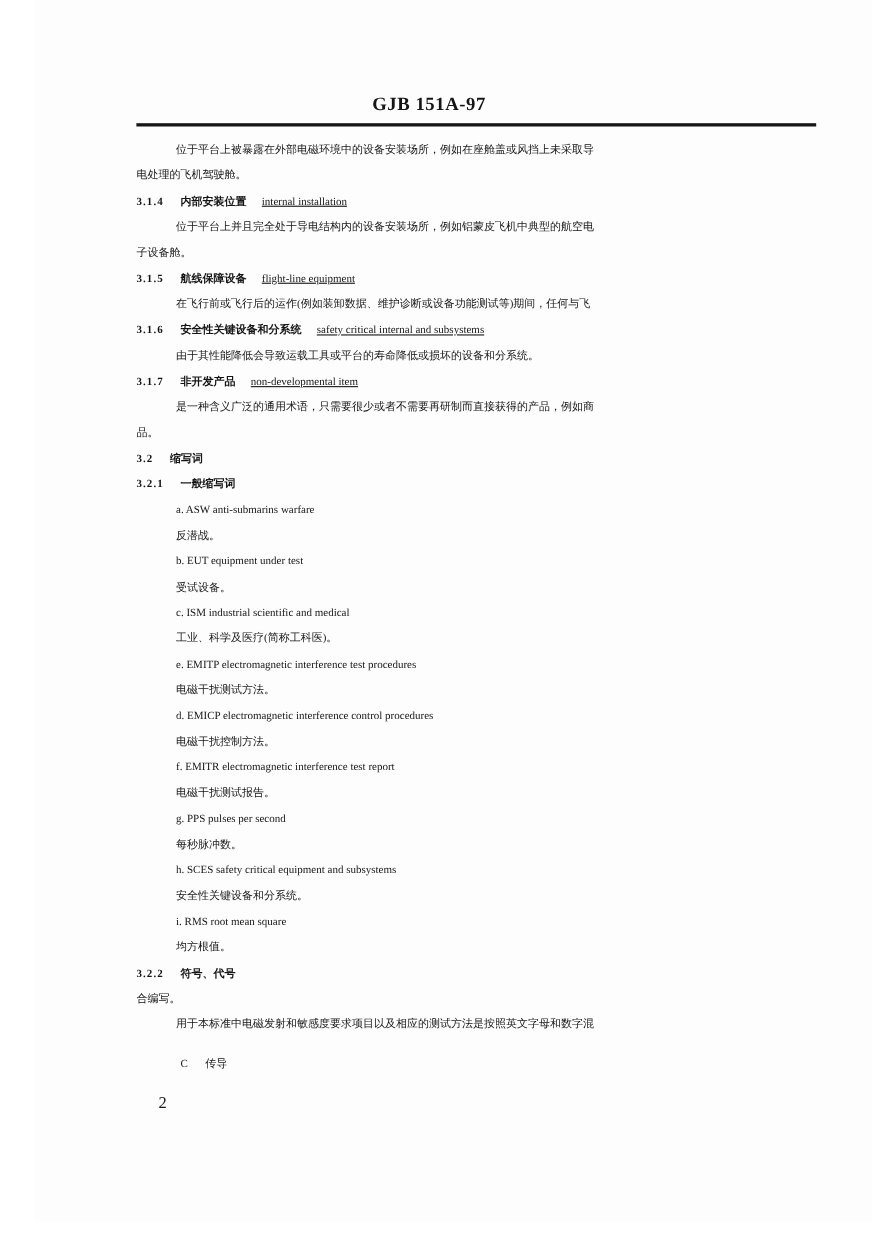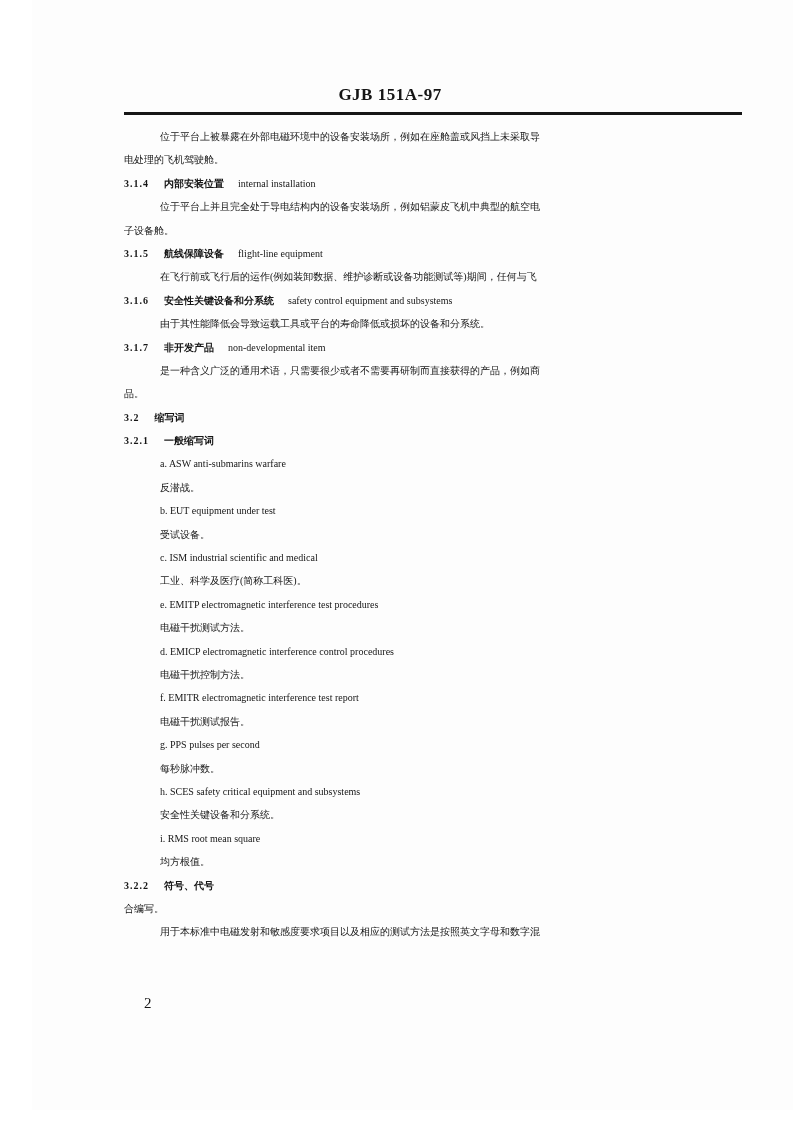--- a/index.html
+++ b/index.html
@@ -52,20 +52,21 @@
   .indent { padding-left: 36px; }
   .heading { font-weight: bold; }
   .heading .num {
     display: inline-block;
     margin-right: 15px;
     letter-spacing: 1px;
   }
   .heading .en {
     font-weight: normal;
     margin-left: 14px;
+    text-decoration: underline;
   }
   .symbol-line {
     margin-top: 12px;
     padding-left: 40px;
   }
   .symbol-line .sym-zh { margin-left: 16px; }
   .page-number {
     position: absolute;
     left: 112px;
     top: 995px;
@@ -98,21 +99,21 @@
 
     <div class="line heading">
       <span class="num">3.1.5</span><span class="zh">航线保障设备</span><span class="en">flight-line equipment</span>
     </div>
 
     <div>
       <div class="line indent">在飞行前或飞行后的运作(例如装卸数据、维护诊断或设备功能测试等)期间，任何与飞</div>
     </div>
 
     <div class="line heading">
-      <span class="num">3.1.6</span><span class="zh">安全性关键设备和分系统</span><span class="en">safety control equipment and subsystems</span>
+      <span class="num">3.1.6</span><span class="zh">安全性关键设备和分系统</span><span class="en">safety critical internal and subsystems</span>
     </div>
 
     <div>
       <div class="line indent">由于其性能降低会导致运载工具或平台的寿命降低或损坏的设备和分系统。</div>
     </div>
 
     <div class="line heading">
       <span class="num">3.1.7</span><span class="zh">非开发产品</span><span class="en">non-developmental item</span>
     </div>
 
@@ -168,18 +169,21 @@
 
     <div class="line heading">
       <span class="num">3.2.2</span><span class="zh">符号、代号</span>
     </div>
 
     <div>
       <div class="line">合编写。</div>
       <div class="line indent">用于本标准中电磁发射和敏感度要求项目以及相应的测试方法是按照英文字母和数字混</div>
     </div>
 
+    <div class="line symbol-line">
+      <span>C</span><span class="sym-zh">传导</span>
+    </div>
 
   </div>
 
   <div class="page-number">2</div>
 
 </div>
 
 </body></html>

